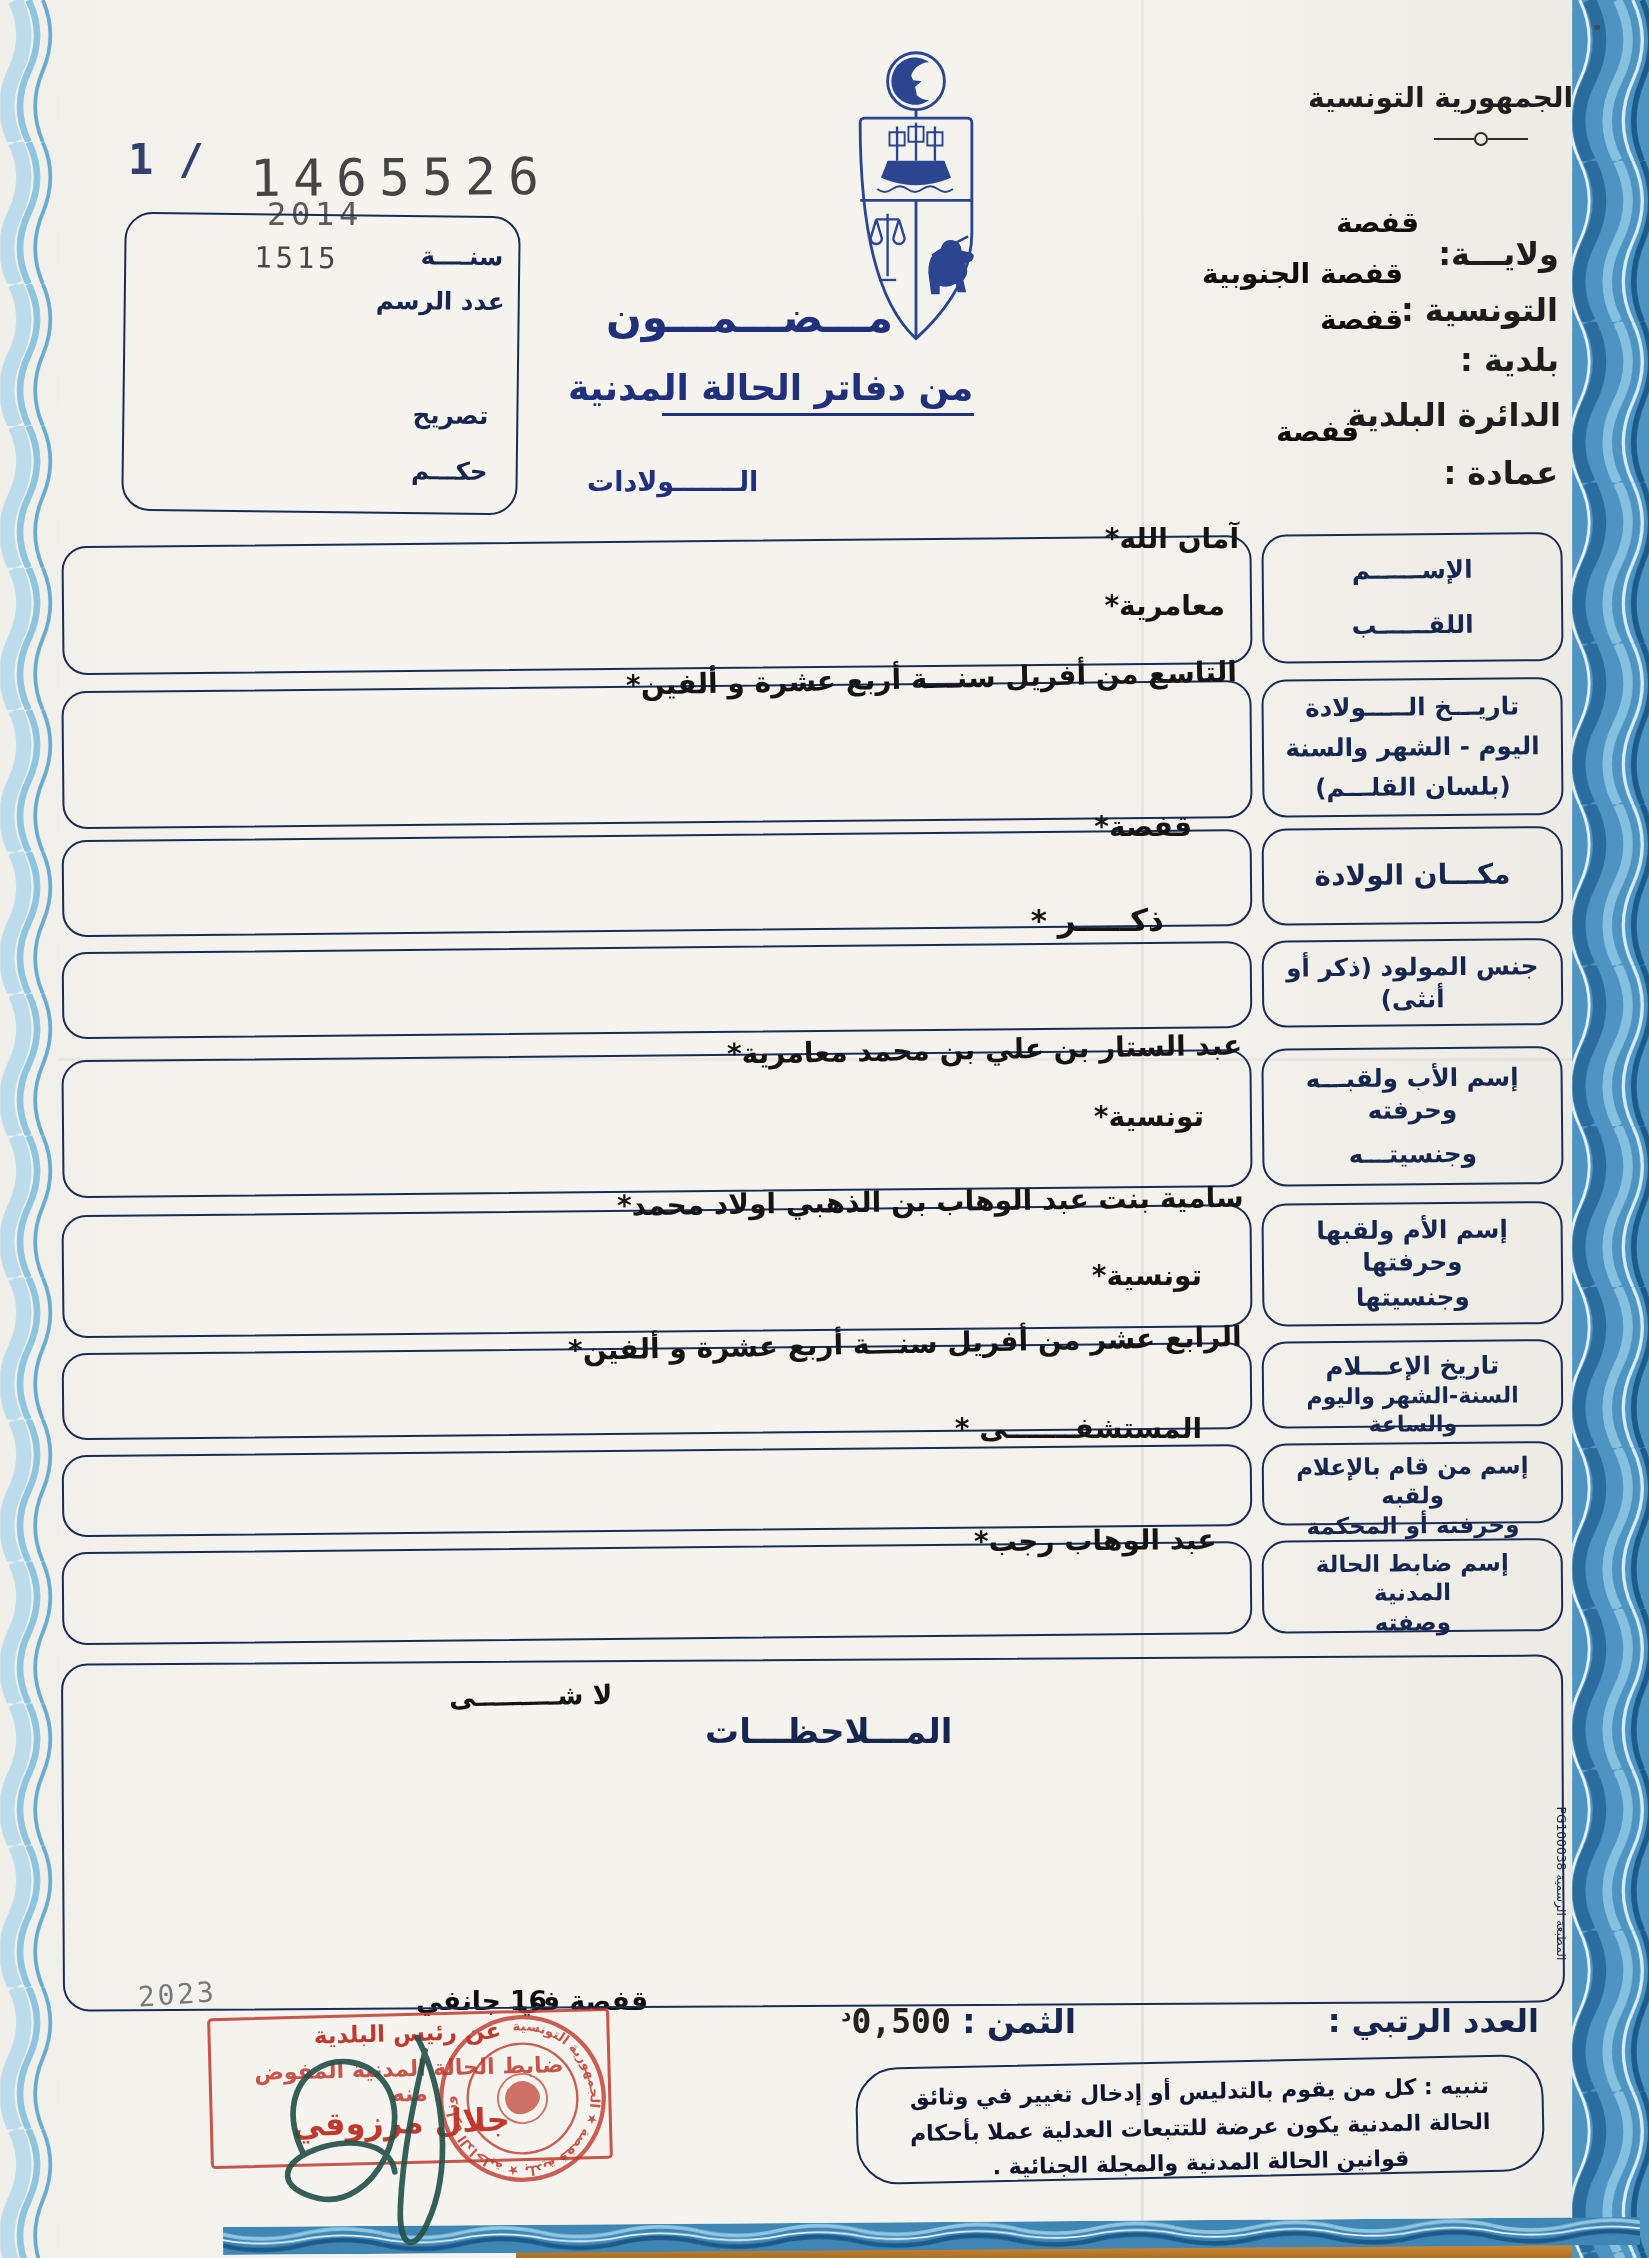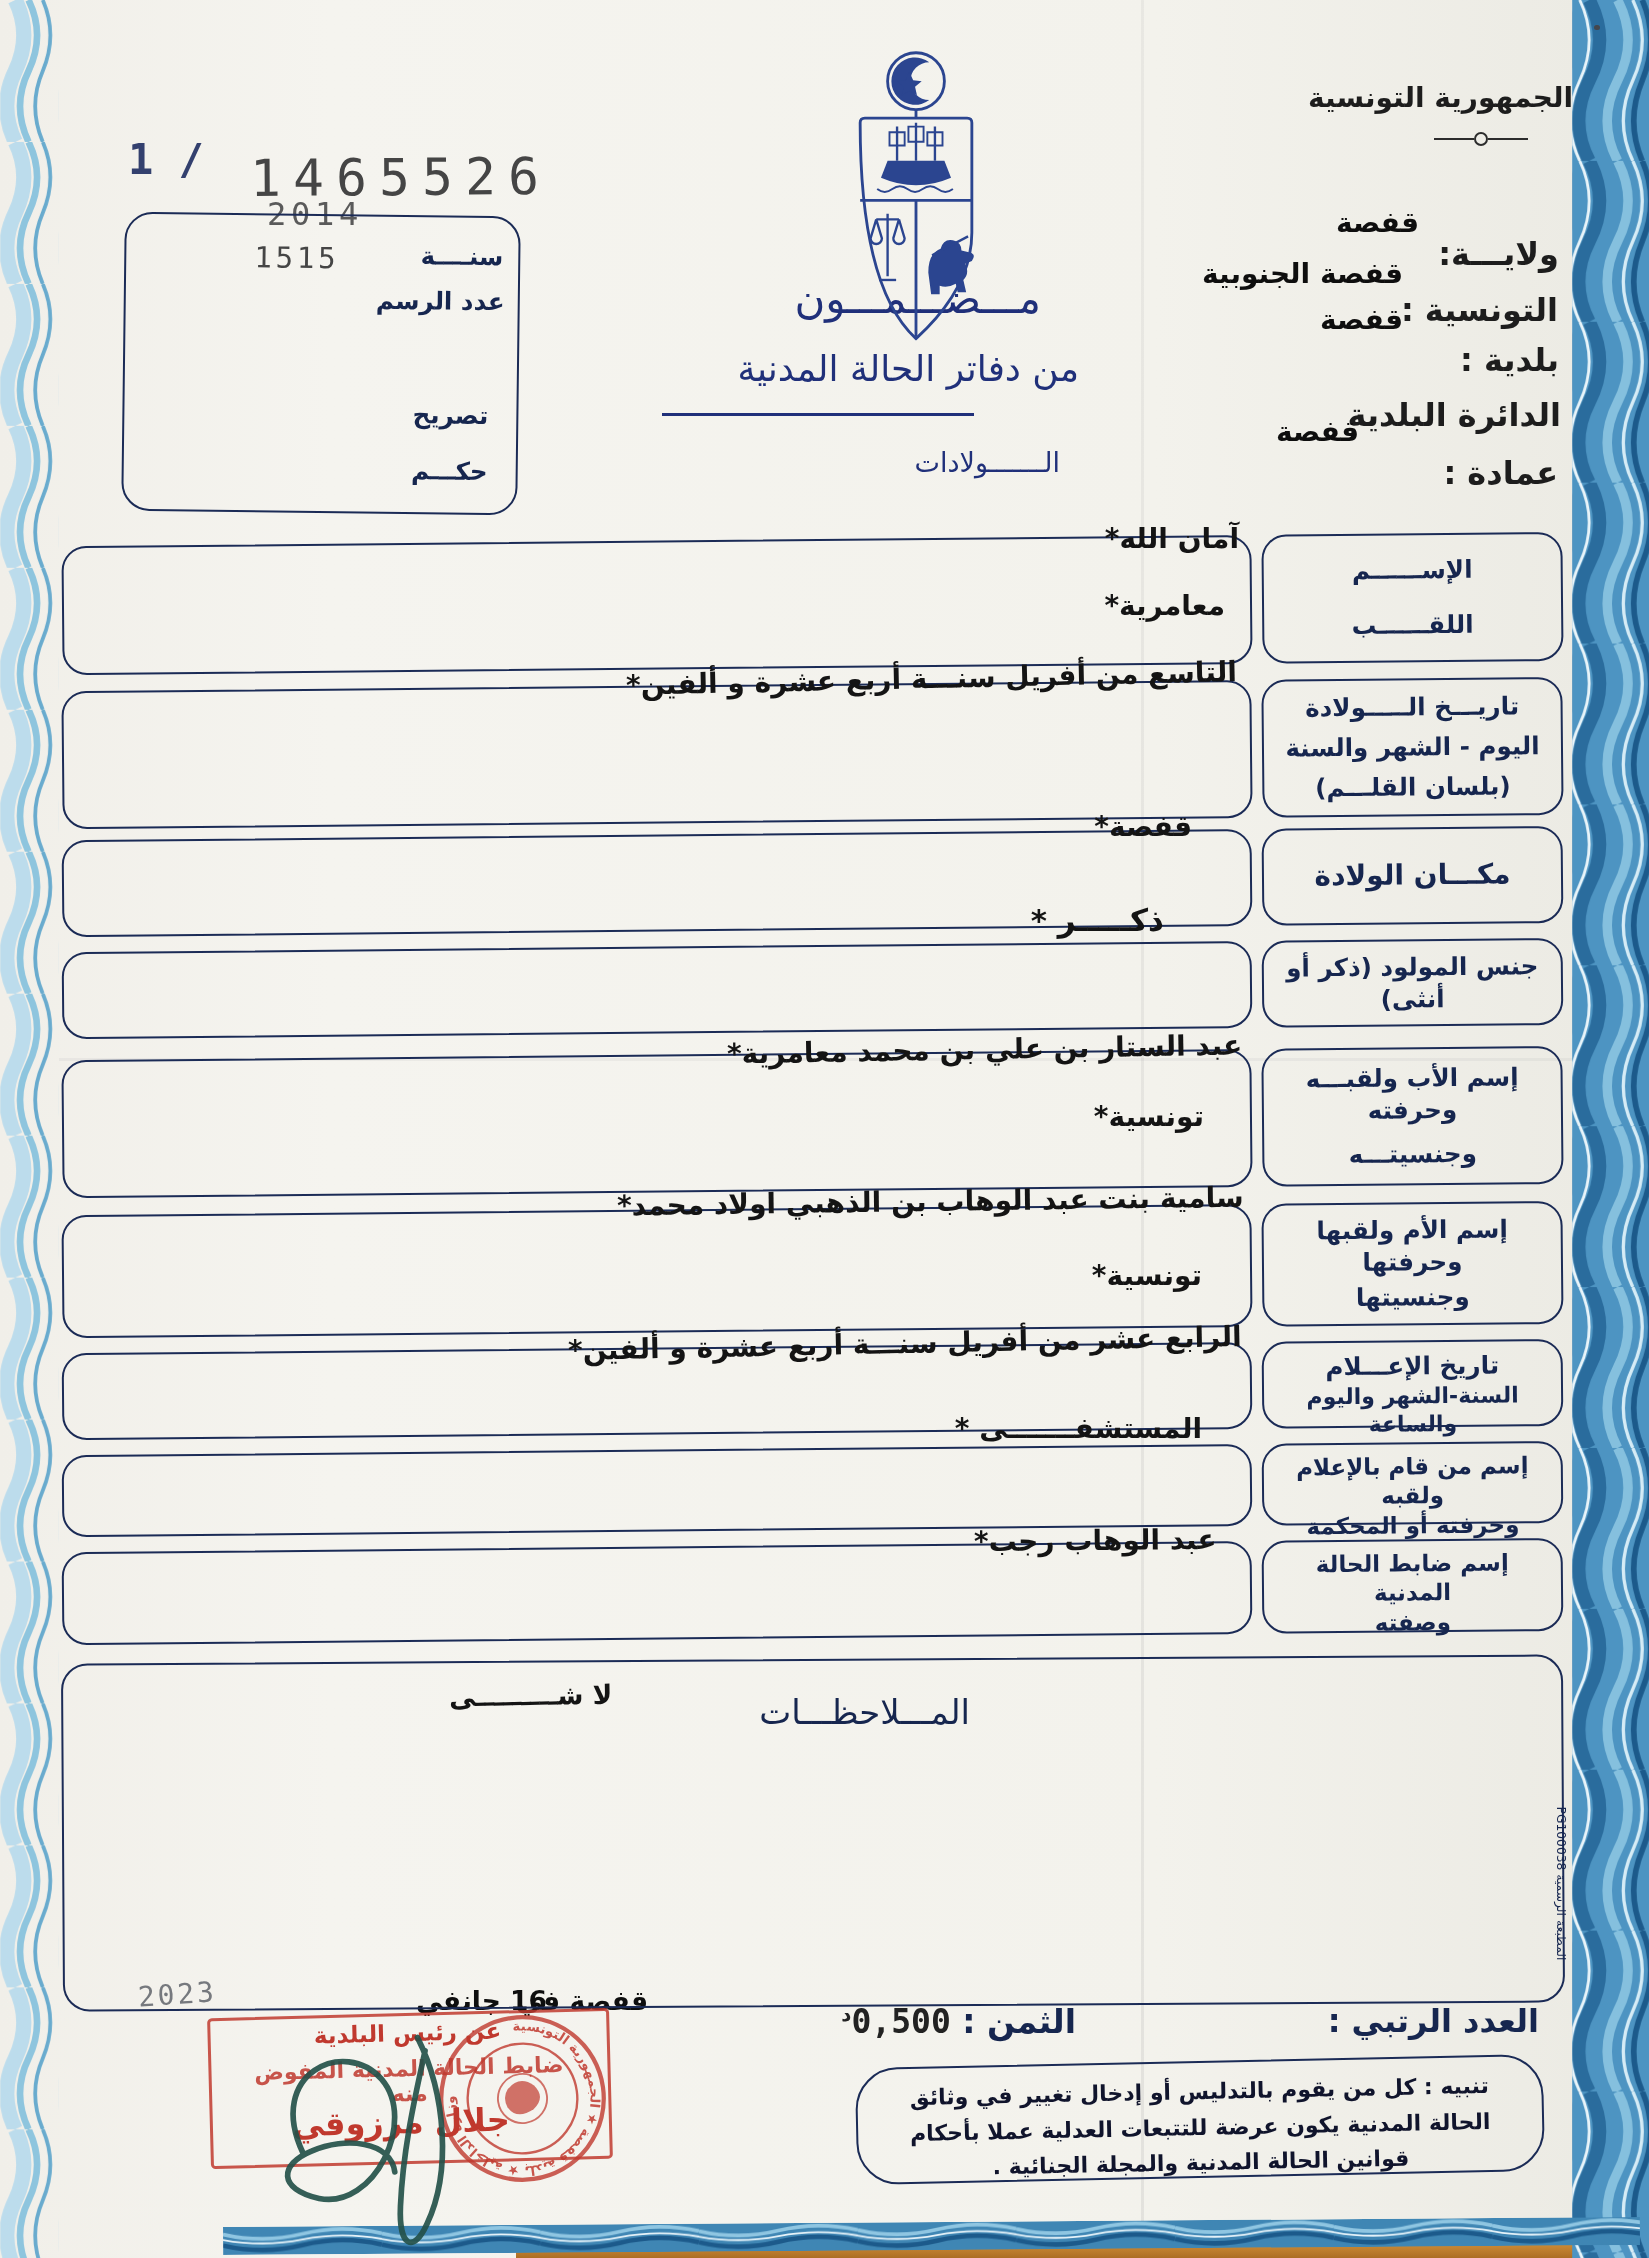--- a/index.html
+++ b/index.html
@@ -12,21 +12,21 @@
   .boxline{border:2.8px solid #1b2b56;border-radius:24.6px;background:transparent;box-sizing:border-box;}
   .lbl{color:#16264f;font-size:24.6px;font-weight:700;text-align:center;line-height:1.3;}
   .row{position:absolute;left:0;width:1649px;transform:rotate(-0.55deg);z-index:1;}
   .vbox{position:absolute;left:62px;width:1190px;top:0;height:100%;}
   .lbox{position:absolute;left:1262px;width:301px;top:0;height:100%;
         display:flex;flex-direction:column;justify-content:space-around;align-items:center;
         padding:7.6px 9.5px;box-sizing:border-box;}
   .val{font-weight:700;font-size:28px;color:#141414;z-index:4;white-space:nowrap;}
   .flbl{font-weight:700;font-size:32px;color:#1d1d1d;white-space:nowrap;}
   .fval{font-weight:700;font-size:28px;color:#0e0e0e;white-space:nowrap;}
-  .title{color:#20307a;font-weight:400;text-align:right;}
+  .title{color:#20307a;font-weight:700;text-align:left;margin-top:19px;}
   .stampred{color:#c0392e;text-align:center;font-weight:700;}
   .mono{font-family:"DejaVu Sans Mono",monospace;}
   sup{font-size:0.6em;}
   .crease-v{width:2.8px;background:linear-gradient(180deg,rgba(60,60,70,.06),rgba(60,60,70,.09));}
   .crease-h{height:2.8px;background:rgba(60,60,70,.05);}
 </style>
 </head>
 <body>
 
 <div id="page">

